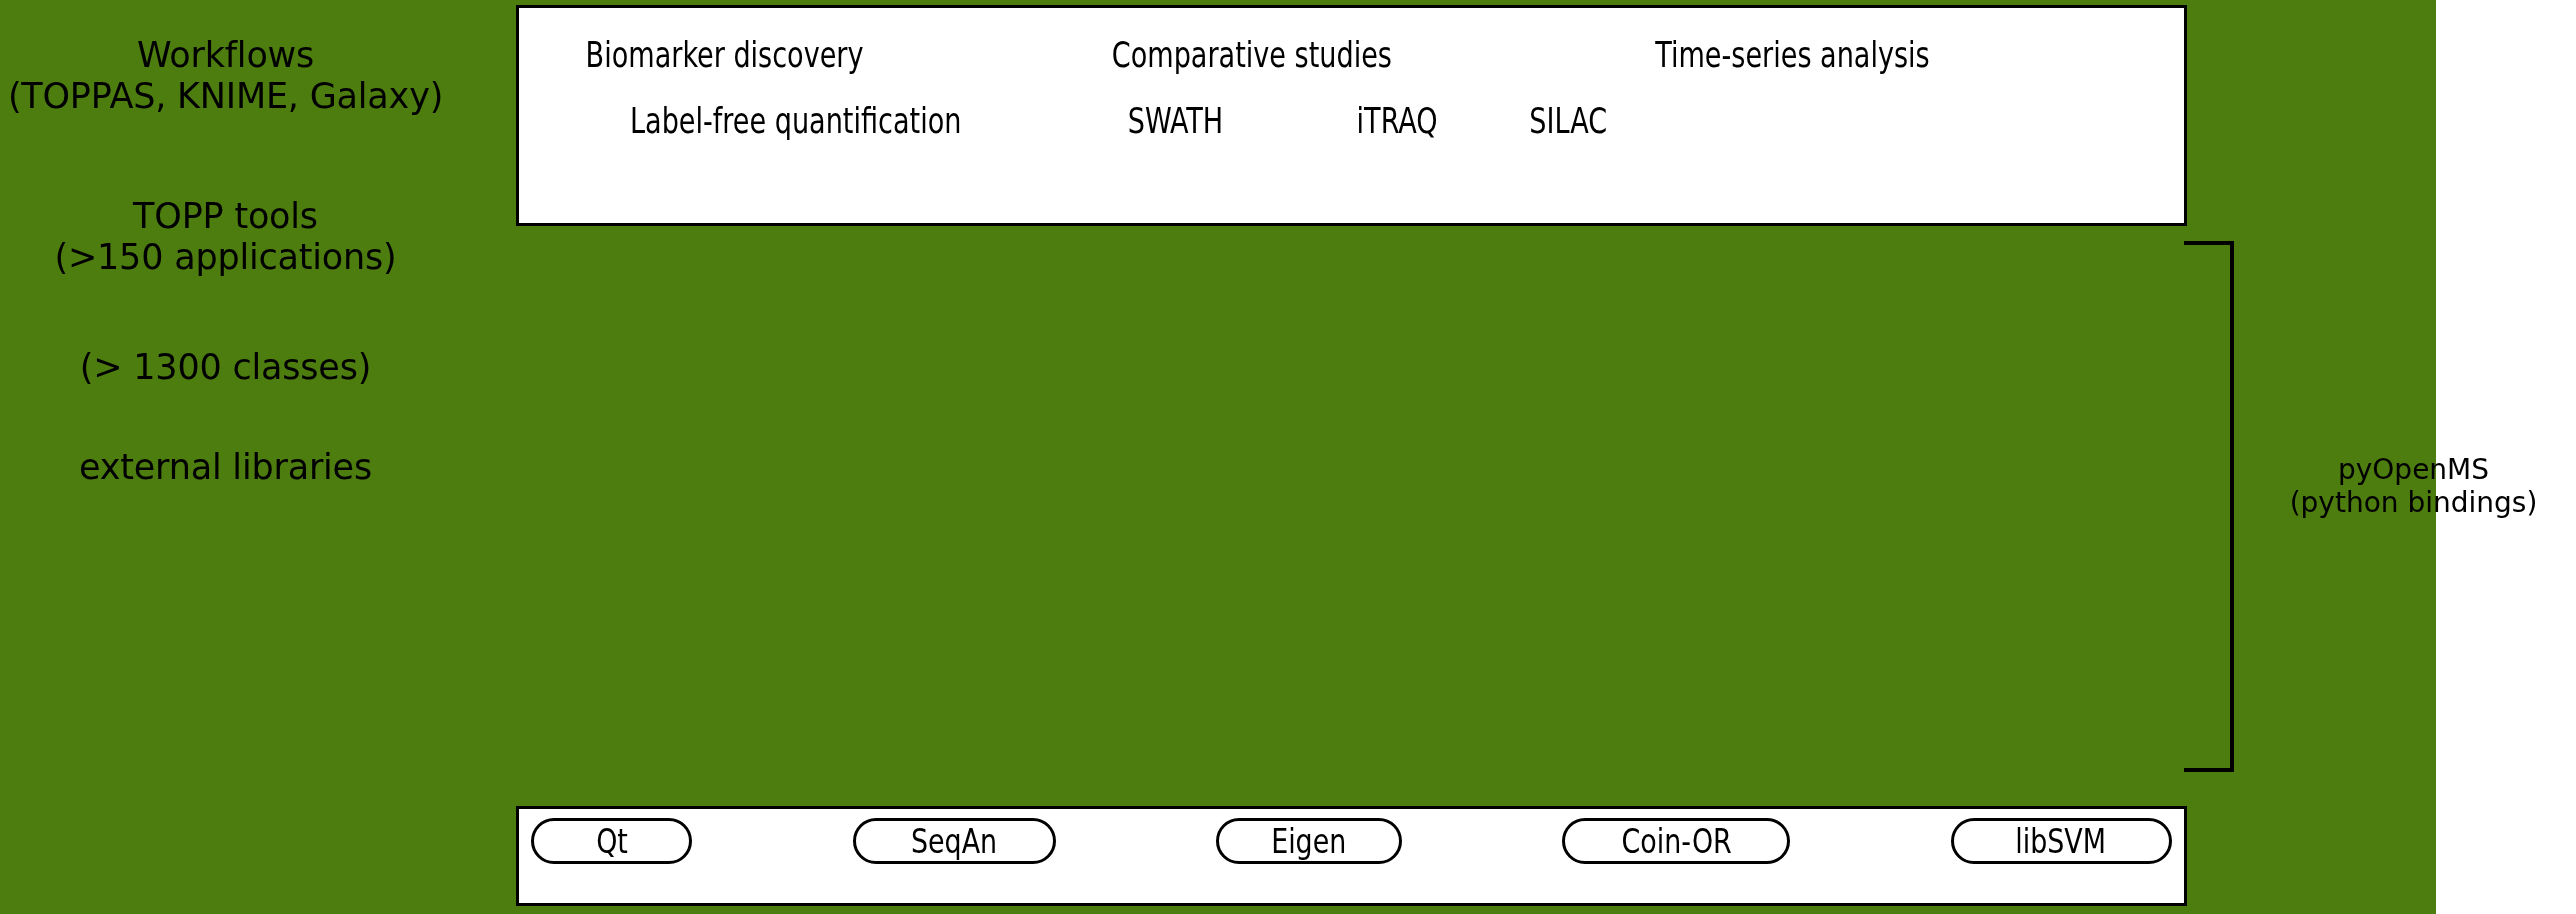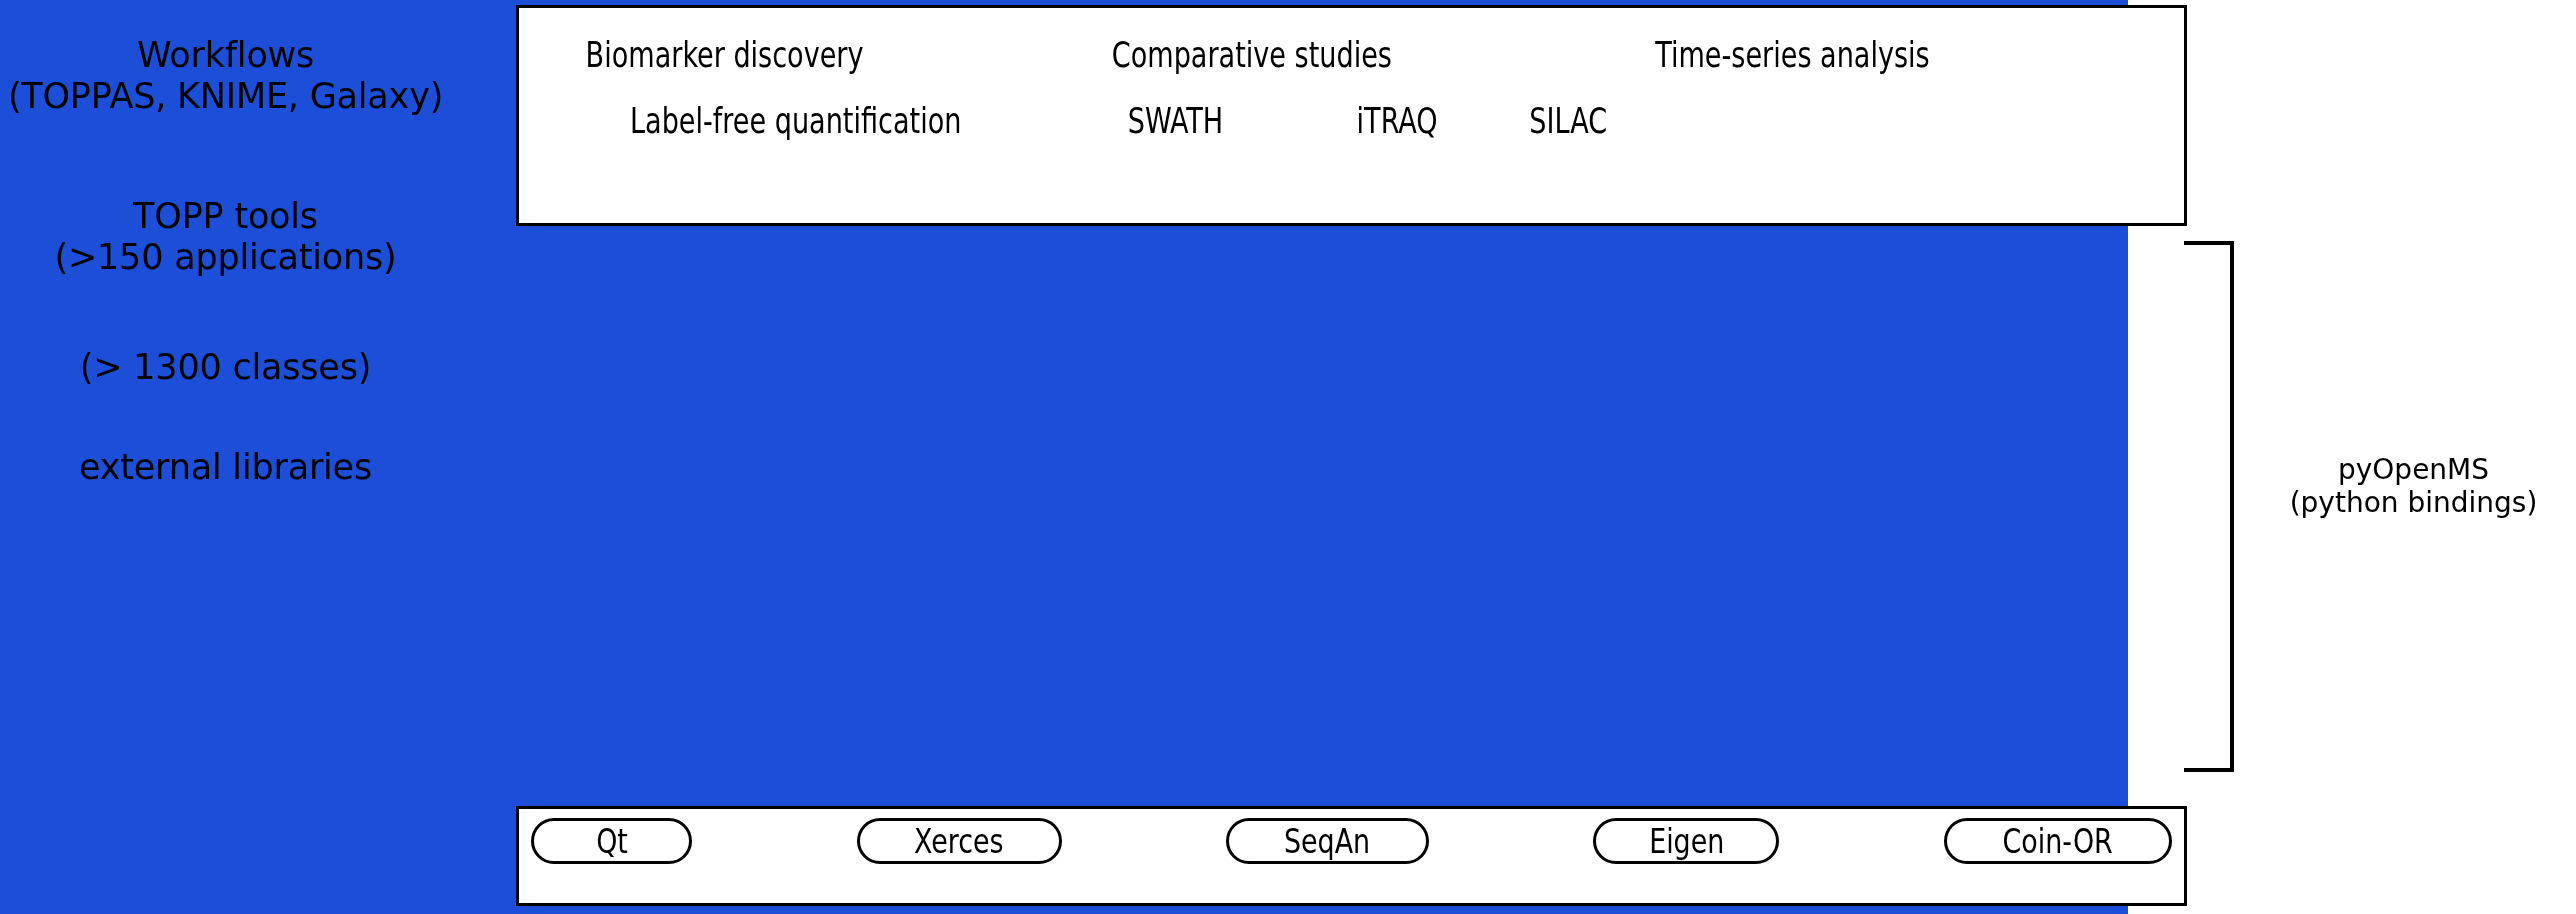--- a/index.html
+++ b/index.html
@@ -9,23 +9,23 @@
   }
   body {
     width: 2576px;
     height: 914px;
     font-family: "Liberation Sans", sans-serif;
     color: #000000;
     overflow: hidden;
   }
   .canvas {
     position: relative;
-    width: 2128px;
+    width: 2436px;
     height: 914px;
-    background: #1d4ed8;
+    background: #4d7c0f;
   }
 
   
   .tier-label {
     position: absolute;
     text-align: center;
     line-height: 1.18;
     font-size: 35px;
     color: #000;
     font-family: "DejaVu Sans", sans-serif;
@@ -208,31 +208,31 @@
     <div class="item" id="wf-itraq">iTRAQ</div>
     <div class="item" id="wf-silac">SILAC</div>
   </div>
 
 
   <div class="box" id="box-external">
     <div id="pill-row">
       <div class="pill w-qt">
           <span>Qt</span>
         </div>
-      <div class="pill w-xerces">
-          <span>Xerces</span>
-        </div>
       <div class="pill w-seqan">
           <span>SeqAn</span>
         </div>
       <div class="pill w-eigen">
           <span>Eigen</span>
         </div>
       <div class="pill w-coinor">
           <span>Coin-OR</span>
+        </div>
+      <div class="pill w-libsvm">
+          <span>libSVM</span>
         </div>
     </div>
   </div>
 
   <div id="bracket">
     <div class="cap-top"></div>
     <div class="v"></div>
     <div class="cap-bottom"></div>
   </div>
 

